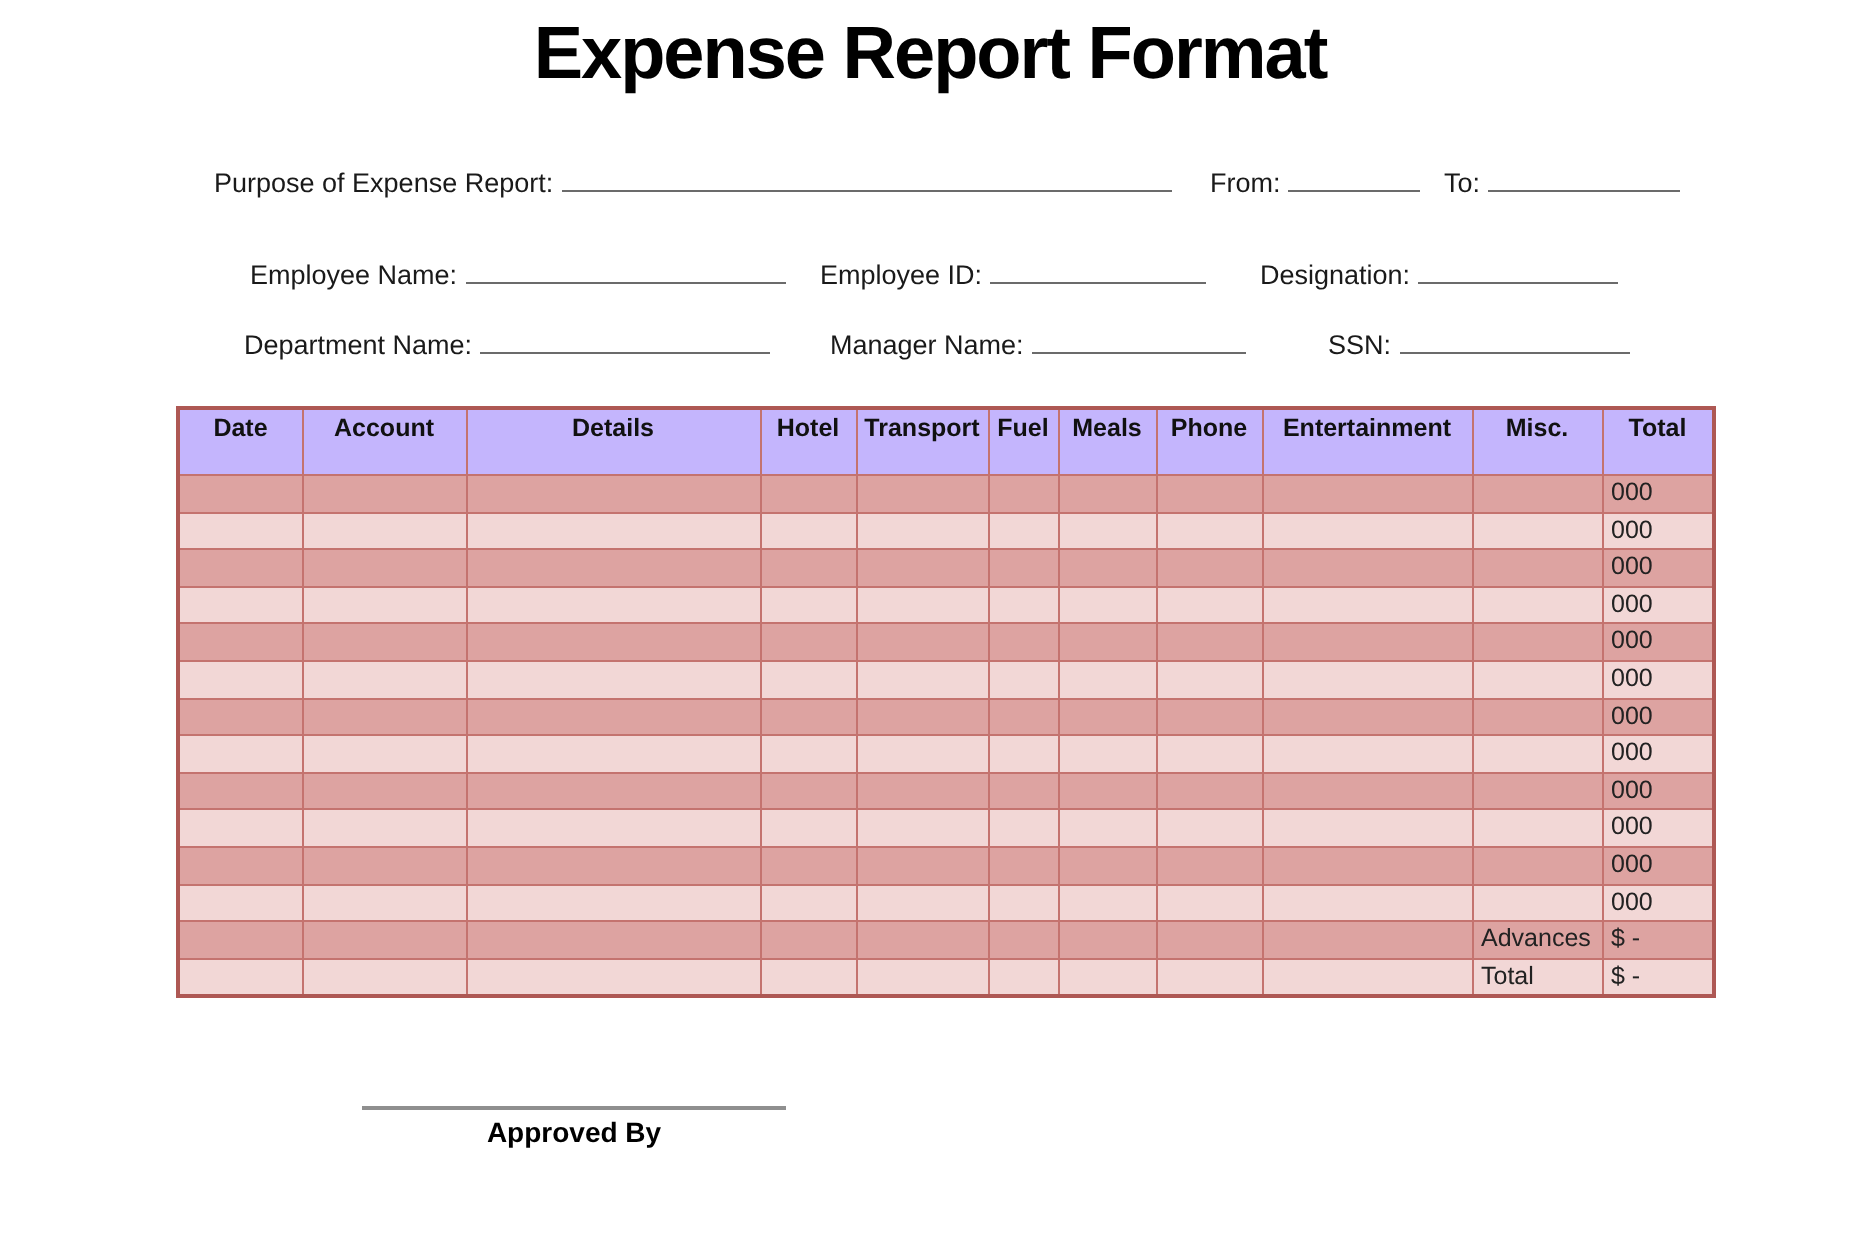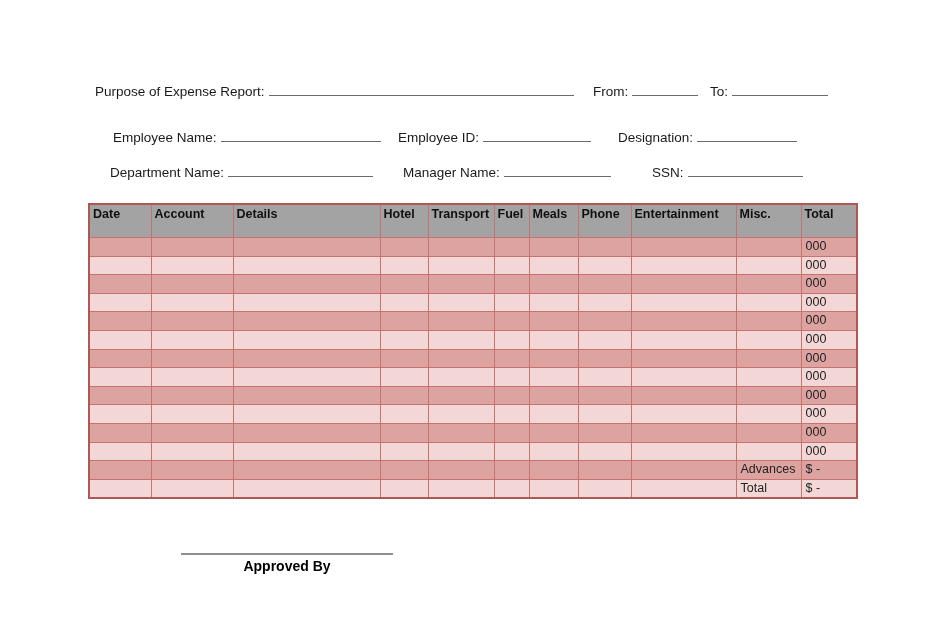--- a/index.html
+++ b/index.html
@@ -15,46 +15,46 @@
 
   
   .title {
     position: absolute; top: 6px; left: 0; right: 0;
     text-align: center;
     font-size: 37px; font-weight: bold; letter-spacing: -1px;
     color: #000;
   }
 
   
-  .form-row { position: absolute; white-space: nowrap; font-size: 13.5px; }
+  .form-row { position: absolute; white-space: nowrap; font-size: 13.5px; margin-left: 12px; }
   .form-row .lbl { vertical-align: baseline; }
   .line {
     display: inline-block;
     border-bottom: 1.5px solid #6b6b6b;
     height: 13px;
     margin-left: 4px;
     vertical-align: baseline;
   }
   .grp { position: absolute; top: 0; white-space: nowrap; }
 
   
   table.expense {
     position: absolute; top: 203px; left: 88px;
     width: 768px;
     border-collapse: collapse;
     table-layout: fixed;
     border: 2px solid #ae5854;
     font-size: 12.5px;
   }
   table.expense th {
-    background: #a3a3a3;
+    background: #c4b5fd;
     border: 1px solid #c4736f;
     font-weight: bold;
     color: #111;
-    text-align: left;
+    text-align: center;
     vertical-align: top;
     padding: 2px 3px 0 3px;
     height: 30px;
     line-height: 15px;
     word-break: break-all;
     font-size: 12.5px;
     margin-left: 19px;
   }
   table.expense td {
     border: 1px solid #c4736f;
@@ -76,20 +76,21 @@
   }
   .sig .sig-label { display: block; margin-top: 3px; font-weight: bold; font-size: 14px; color: #000; }
   .sig.left  { left: 181px; }
   .sig.right { left: 544px; }
 </style>
 </head>
 <body>
 
 <div class="page">
 
+  <div class="title">Expense Report Format</div>
 
   <div class="form-row" style="top:82px; left:0; right:0; height:20px;">
     <span class="grp" style="left:95px;">
       <span class="lbl">Purpose of Expense Report:</span><span class="line" style="width:305px;"></span>
     </span>
     <span class="grp" style="left:593px;">
       <span class="lbl">From:</span><span class="line" style="width:66px;"></span>
     </span>
     <span class="grp" style="left:710px;">
       <span class="lbl">To:</span><span class="line" style="width:96px;"></span>

